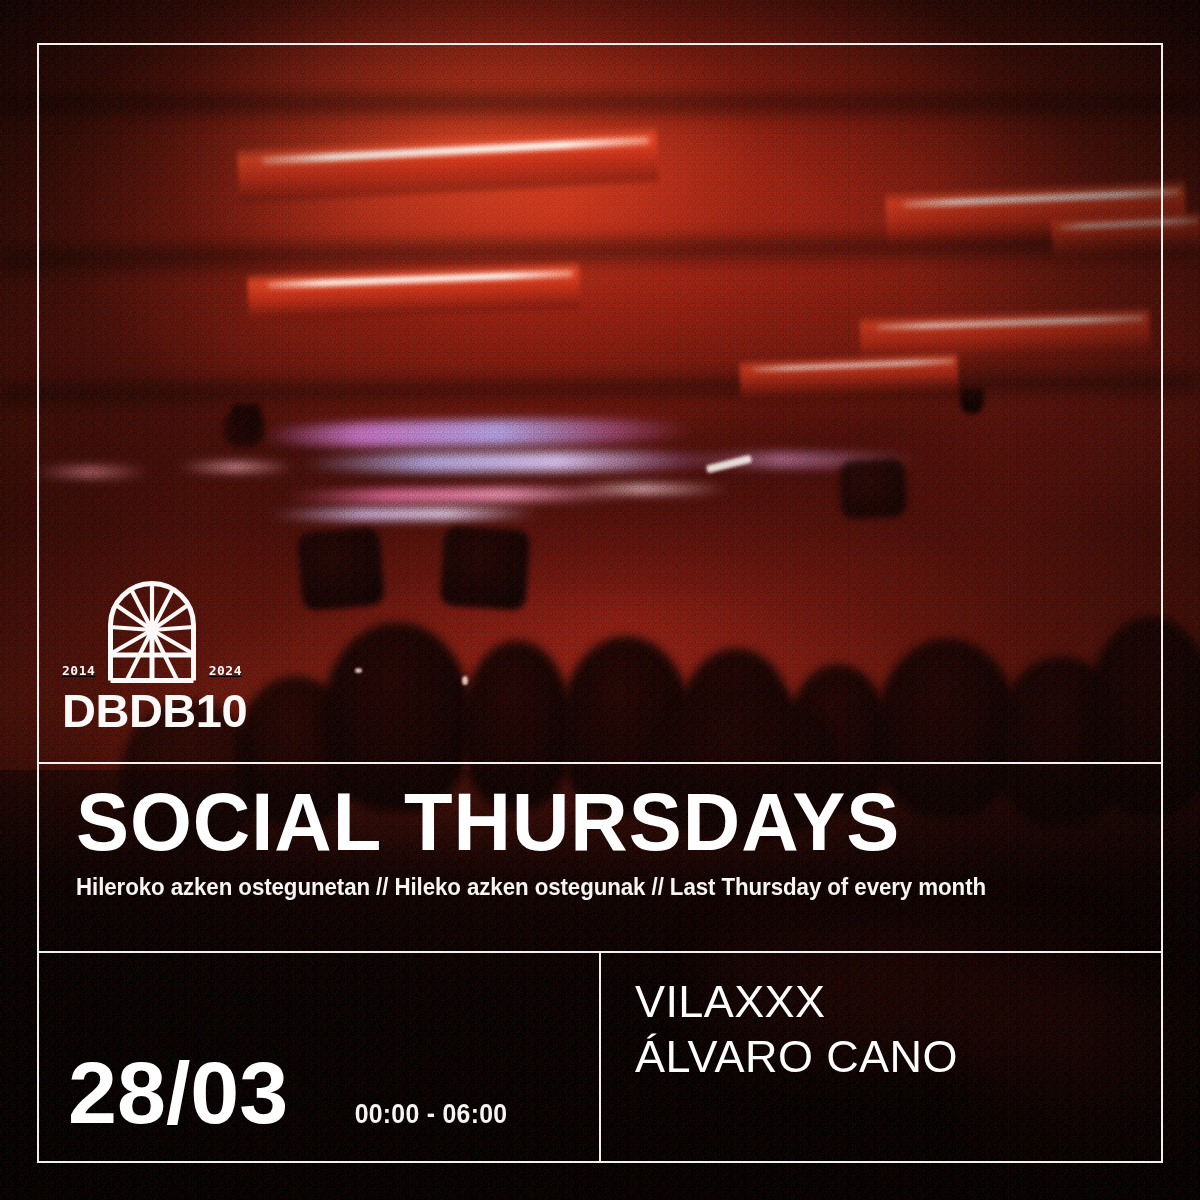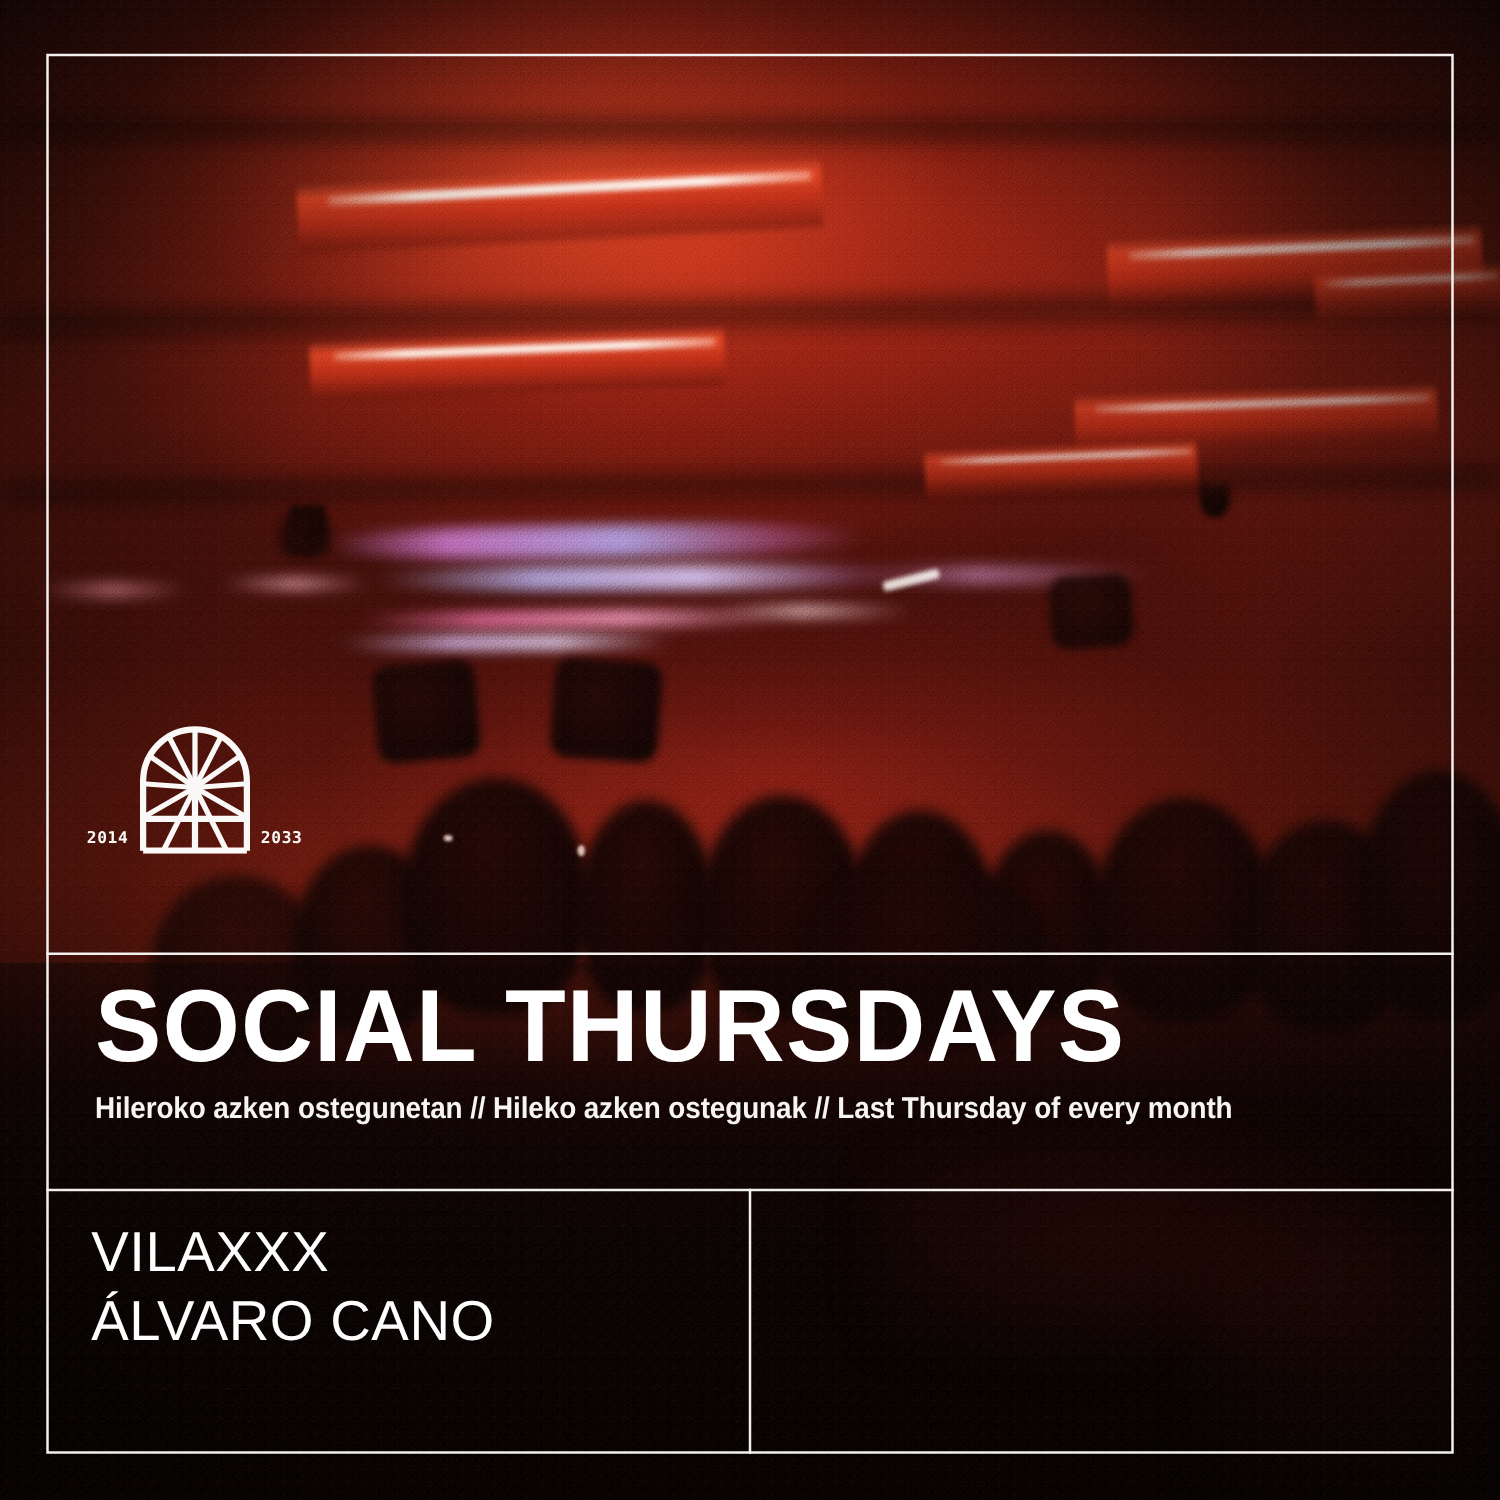--- a/index.html
+++ b/index.html
@@ -247,21 +247,22 @@
     position: absolute;
     left: 62px;
     top: 575px;
     width: 180px;
   }
   .logo-mark-row {
     position: relative;
     height: 108px;
     display: flex;
     align-items: flex-end;
-    justify-content: flex-end;
+    justify-content: space-between;
+    text-decoration: underline;
   }
   .logo-year {
     font-family: "DejaVu Sans Mono", monospace;
     font-size: 13px;
     font-weight: 700;
     color: #fbf9f7;
     letter-spacing: 0.5px;
     line-height: 1;
     padding-bottom: 6px;
   }
@@ -455,30 +456,37 @@
           <line x1="47" y1="55" x2="11" y2="30"></line>
           <line x1="47" y1="55" x2="83" y2="30"></line>
           <line x1="47" y1="55" x2="5.5" y2="52"></line>
           <line x1="47" y1="55" x2="88.5" y2="52"></line>
           <line x1="47" y1="55" x2="7" y2="78"></line>
           <line x1="47" y1="55" x2="87" y2="78"></line>
           <line x1="47" y1="55" x2="22" y2="105"></line>
           <line x1="47" y1="55" x2="72" y2="105"></line>
         </g>
       </svg>
-      <span class="logo-year">2033</span>
+      <span class="logo-year">2024</span>
     </div>
+    <div class="logo-word">DBDB10</div>
   </div>
 
   <div class="title-band">
     <div class="poster-title">SOCIAL THURSDAYS</div>
     <div class="poster-subtitle">Hileroko azken ostegunetan // Hileko azken ostegunak // Last Thursday of every month</div>
   </div>
 
   <div class="bottom-row">
+    <div class="cell-date">
+      <div class="date-line">
+        <span class="date-text">28/03</span>
+        <span class="time-text">00:00 - 06:00</span>
+      </div>
+    </div>
     <div class="cell-artists">
       <ul class="artist-list">
         <li class="artist-item">VILAXXX</li>
         <li class="artist-item">ÁLVARO CANO</li>
       </ul>
     </div>
   </div>
 
 </div>
 

